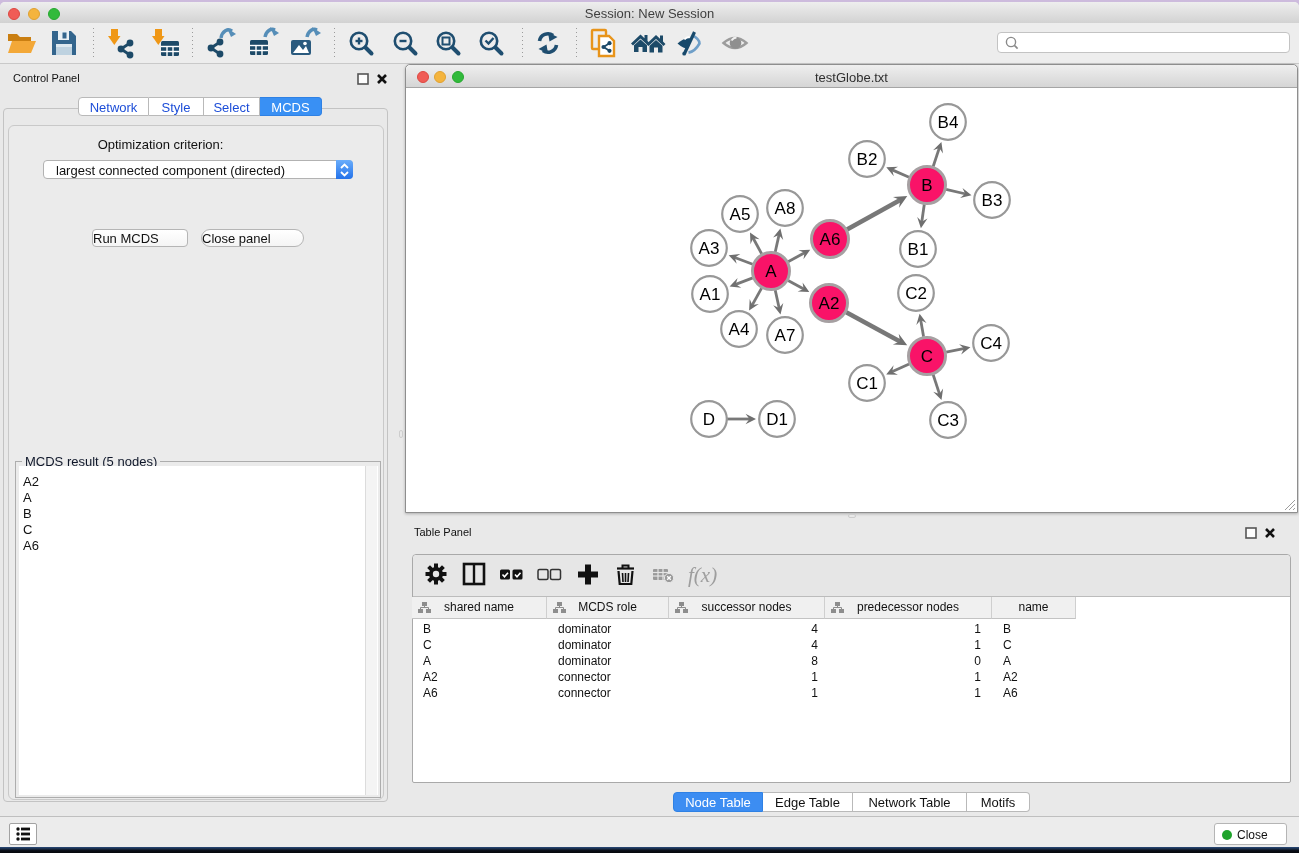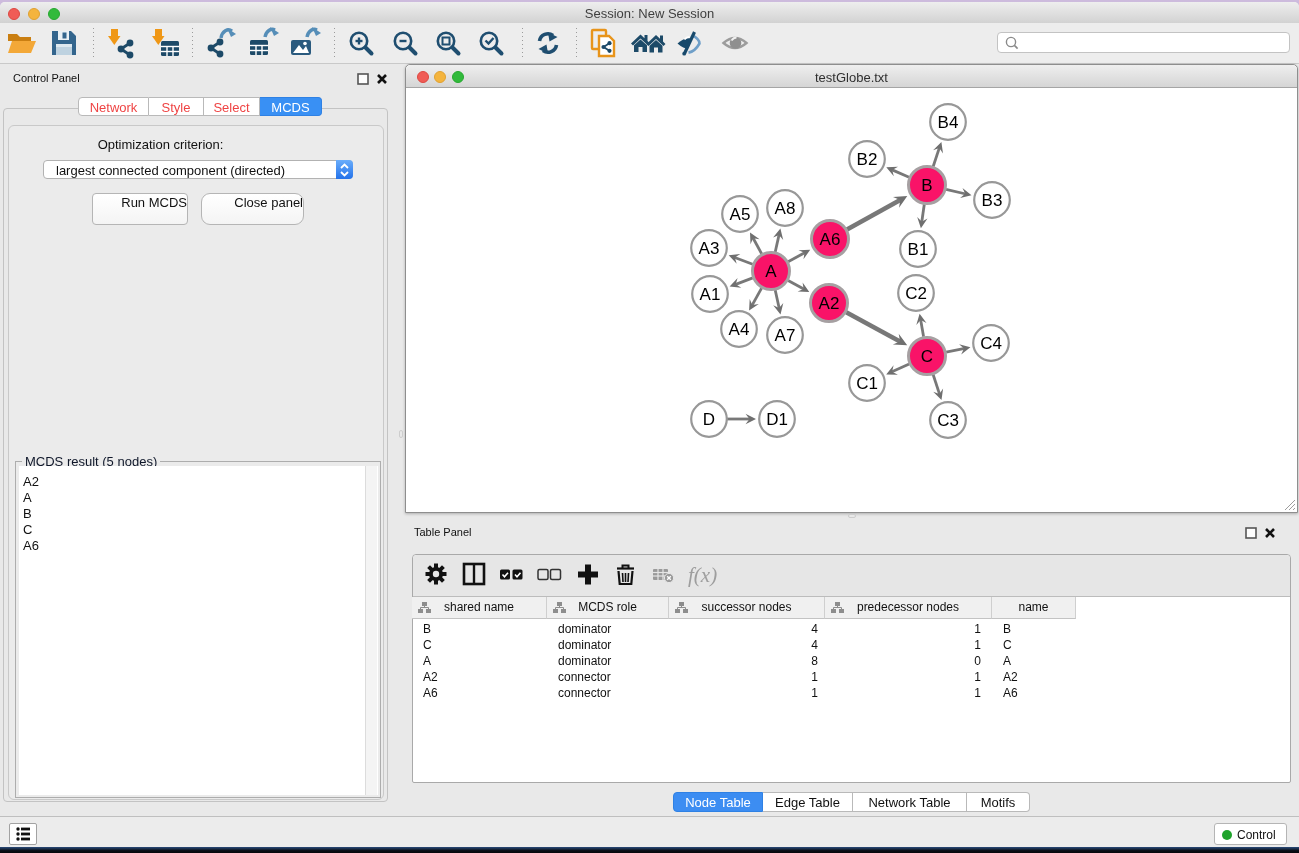--- a/index.html
+++ b/index.html
@@ -27,25 +27,25 @@
   
   #main { position:absolute; left:0; top:63px; width:1299px; height:755px;
     background:#e9e9e9; border-top:1px solid #c9c9c9; }
   .ptitle { font-size:11px; color:#111; }
   
   #cpanel-box { position:absolute; left:3px; top:44px; width:385px; height:694px;
     border:1px solid #c3c3c3; border-radius:4px; }
   #cpanel-in { position:absolute; left:8px; top:61px; width:376px; height:675px;
     border:1px solid #c9c9c9; border-radius:6px; background:#ebebeb; }
   .tab { position:absolute; top:33px; height:19px; background:#fff;
-    border:1px solid #b9b9b9; font-size:13px; color:#ef4444; text-align:center;
+    border:1px solid #b9b9b9; font-size:13px; color:#1d4ed8; text-align:center;
     line-height:19px; }
-  .btn { position:absolute; height:32px; background:linear-gradient(#ffffff,#f4f4f4);
+  .btn { position:absolute; height:18px; background:linear-gradient(#ffffff,#f4f4f4);
     border:1px solid #b5b5b5; border-radius:4px; font-size:13px; color:#111;
-    text-align:right; line-height:17px; }
+    text-align:left; line-height:17px;margin-top:36px; }
   
   #fs { position:absolute; left:15px; top:397px; width:366px; height:337px;
     border:1px solid #adadad; }
   #fs .leg { position:absolute; left:6px; top:-8px; background:#ebebeb;
     padding:0 3px; font-size:13px; color:#0f172a; }
   #fs .list { position:absolute; left:3px; top:4px; width:359px; height:329px;
     background:#fff; font-size:13px; color:#111; line-height:16px; padding:8px 0 0 4px; }
   #fs .sb { position:absolute; right:3px; top:4px; width:12px; height:329px;
     background:#f4f4f4; border-left:1px solid #dcdcdc; }
   
@@ -509,15 +509,15 @@
           <circle cx="8" cy="10" r="1.7"></circle>
           <circle cx="8" cy="15" r="1.7"></circle>
     <rect x="11" y="3.6" width="9" height="2.8"></rect>
           <rect x="11" y="8.6" width="9" height="2.8"></rect>
           <rect x="11" y="13.6" width="9" height="2.8"></rect>
    </g>
   </svg>
  </div>
  <div style="position:absolute;left:1214px;top:6px;width:73px;height:22px;background:#fff;border:1px solid #b5b5b5;border-radius:3px;">
   <div style="position:absolute;left:7px;top:6px;width:10px;height:10px;border-radius:50%;background:#1ea32b;"></div>
-  <div style="position:absolute;left:22px;top:4px;font-size:12px;color:#111;">Control</div>
+  <div style="position:absolute;left:22px;top:4px;font-size:12px;color:#111;">Close</div>
  </div>
 </div>
 
 </body></html>

